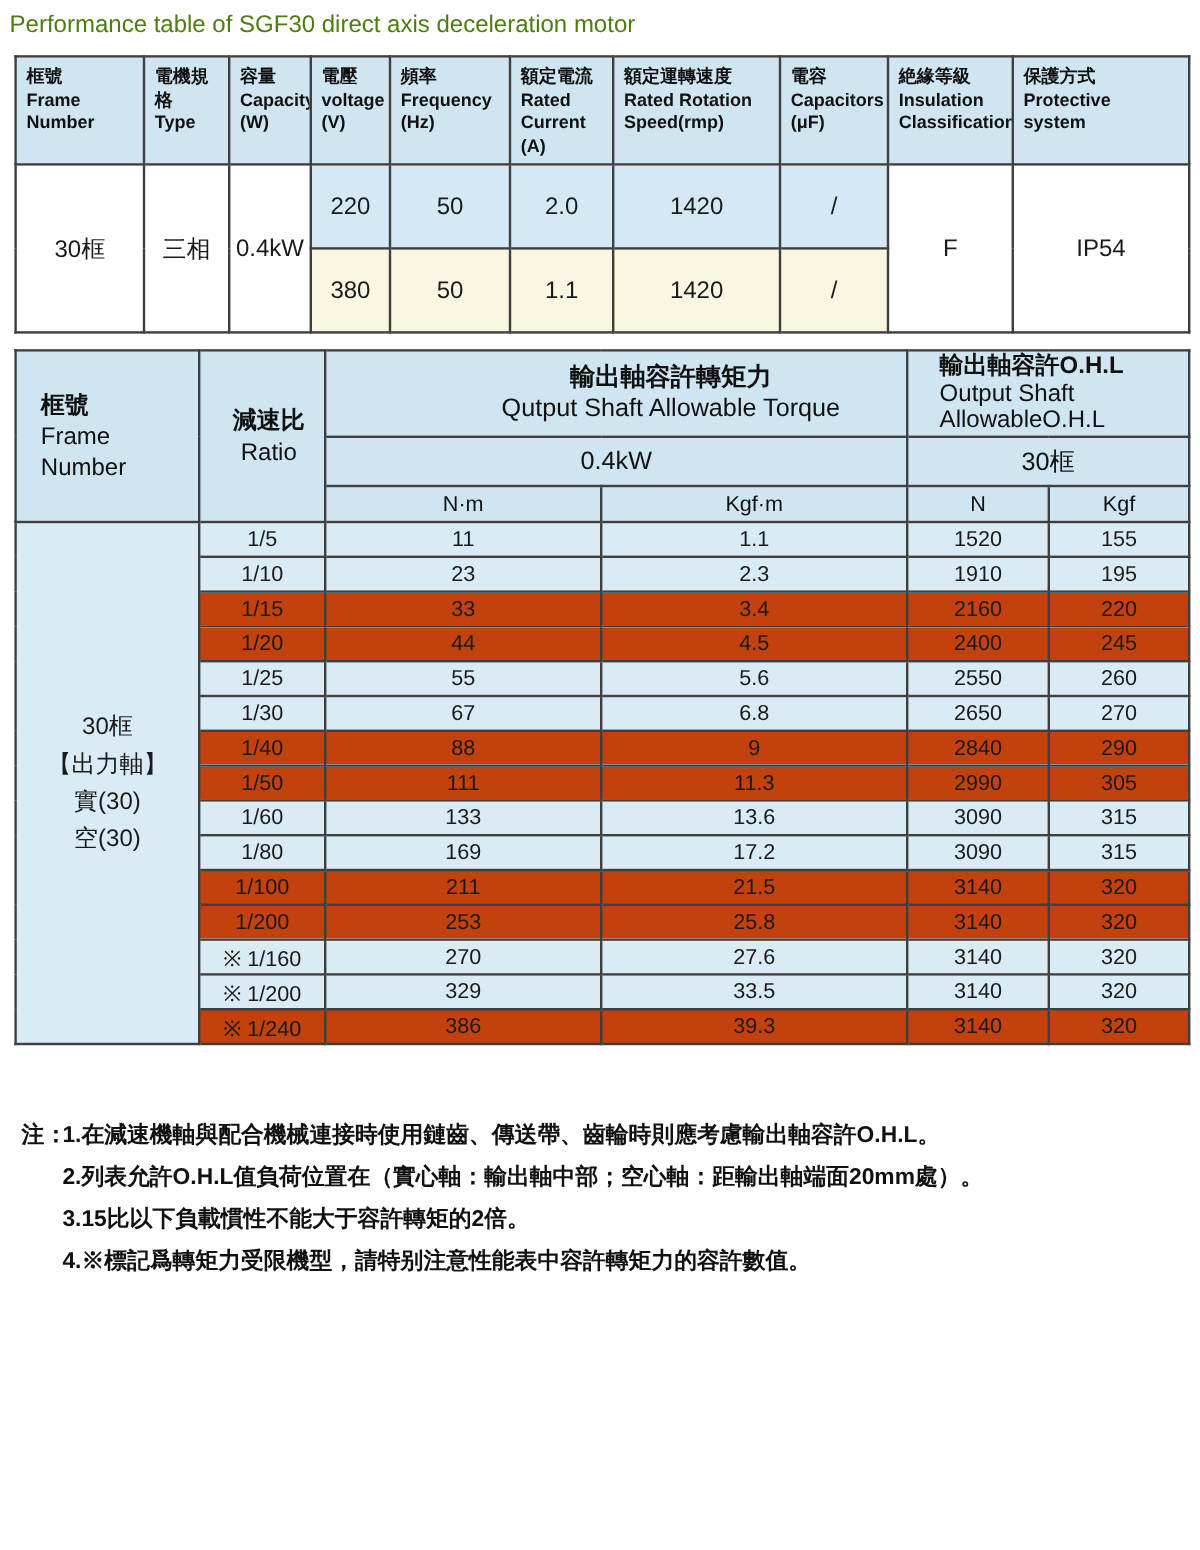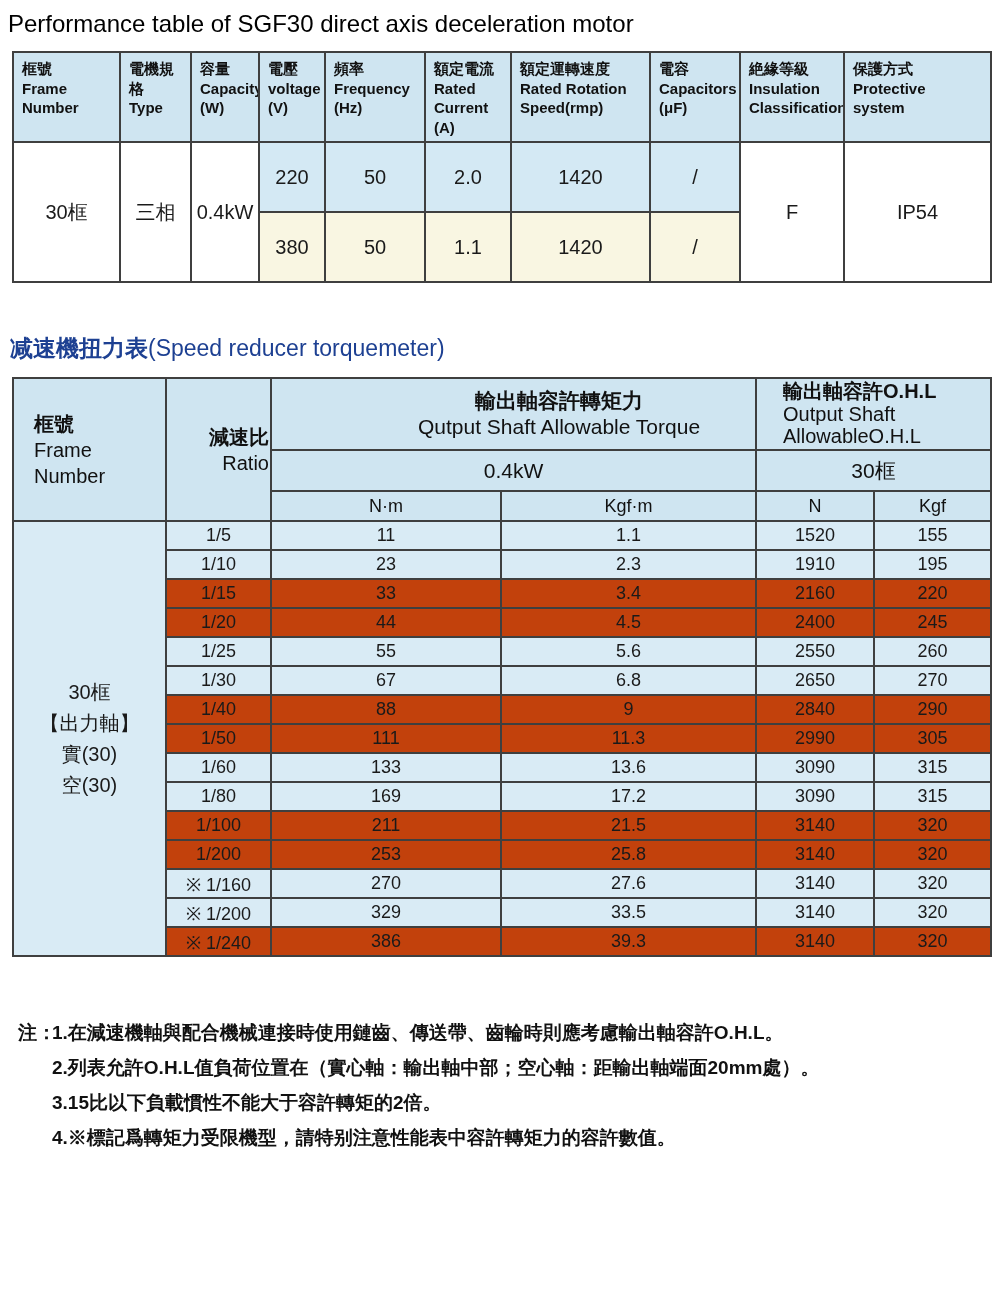--- a/index.html
+++ b/index.html
@@ -19,23 +19,23 @@
   .title {
     margin: 16px 0 0 8px;
     font-size: 41px;
     font-weight: bold;
     color: #21418e;
     letter-spacing: 0px;
     line-height: 1.15;
   }
   .subtitle {
     margin: 10px 4px 0 8px;
-    font-size: 24px;
+    font-size: 20px;
     font-weight: normal;
-    color: #000000;
+    color: #4d7c0f;
   }
 
   
   .sec-heading { margin-left: 10px; color: #1d4092; }
   .sec-heading .zh { font-weight: bold; }
   .sec-heading .en { font-weight: normal; }
   .sec1 { margin-top: 31px; font-size: 25px; }
   .sec2 { margin-top: 50px; font-size: 23px; }
 
   
@@ -76,21 +76,21 @@
   .t2 th {
     background: #cfe5f1;
     color: #111;
     vertical-align: middle;
     font-weight: bold;
   }
   .t2 tr.h1 { height: 72px; }
   .t2 tr.h2 { height: 41px; }
   .t2 tr.h3 { height: 30px; border-radius: 13px; }
   .t2 .th-frame { text-align: left; padding-left: 20px; font-size: 20px; line-height: 1.3; }
-  .t2 .th-ratio { text-align: right; padding-left: 12px; font-size: 20px; line-height: 1.3; }
+  .t2 .th-ratio { text-align: center; padding-left: 12px; font-size: 20px; line-height: 1.3; }
   .t2 .th-frame .en, .t2 .th-ratio .en,
   .t2 .th-torque .en, .t2 .th-ohl .en { font-weight: normal; }
   .t2 .th-torque { text-align: center; padding-left: 92px; font-size: 21px; line-height: 1.25; }
   .t2 .th-ohl { text-align: left; padding-left: 26px; font-size: 20px; line-height: 1.12; }
   .t2 .th-mid { text-align: center; font-weight: normal; font-size: 21px; }
   .t2 .th-unit { text-align: center; font-weight: normal; font-size: 18px; }
   .t2 td {
     text-align: center;
     vertical-align: middle;
     font-size: 18px;
@@ -207,23 +207,20 @@
       <tr class="r2">
         <td class="vcream">380</td>
         <td class="vcream">50</td>
         <td class="vcream">1.1</td>
         <td class="vcream">1420</td>
         <td class="vcream">/</td>
       </tr>
     </tbody>
   </table>
 
-  <div class="sec-heading sec2">
-    <span class="zh">减速機扭力表</span><span class="en">(Speed reducer torquemeter)</span>
-  </div>
 
   <table class="t2">
     <colgroup>
       <col style="width:153px">
         <col style="width:105px">
         <col style="width:230px">
         <col style="width:255px">
         <col style="width:118px">
         <col style="width:117px">
     </colgroup>

